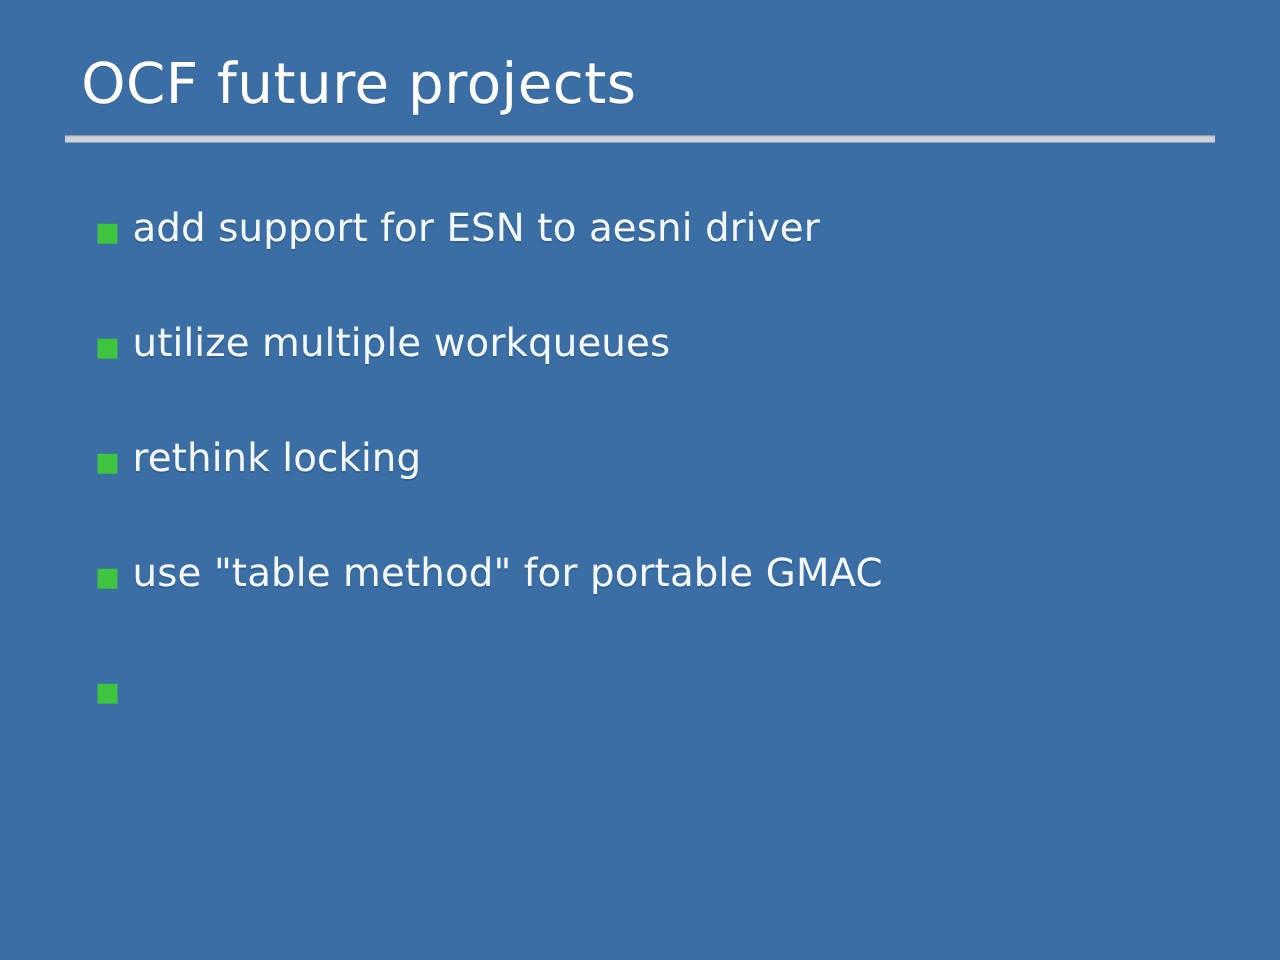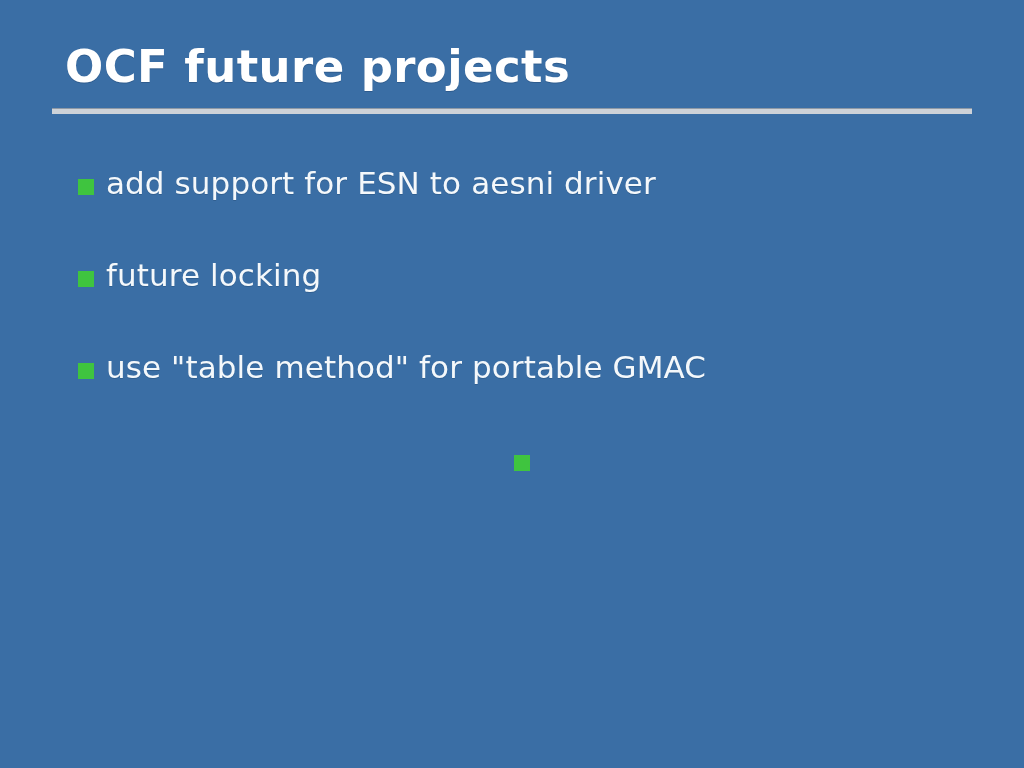--- a/index.html
+++ b/index.html
@@ -27,21 +27,21 @@
     position: absolute;
     left: 52px;
     top: 38px;
     width: 920px;
   }
 
   #slide-title {
     font-family: "DejaVu Sans", "Liberation Sans", sans-serif;
     font-size: 45px;
     line-height: 58px;
-    font-weight: 700;
+    font-weight: 400;
     color: #ffffff;
     letter-spacing: 0.4px;
     padding-left: 13px;
     white-space: nowrap;
     text-shadow: 0 1px 0 rgba(20,50,85,0.30);
   }
 
   #title-rule {
     position: absolute;
     left: 0px;
@@ -61,21 +61,20 @@
     width: 900px;
     list-style: none;
     margin: 0;
     padding: 0;
   }
 
   .bullet-row {
     display: flex;
     align-items: flex-start;
     height: 92px;
-    justify-content: center;
   }
 
   .bullet-marker {
     flex: 0 0 auto;
     width: 16px;
     height: 16px;
     background: #3fc43f;
     margin-top: 19px;
     margin-right: 12px;
   }
@@ -101,24 +100,28 @@
     <div id="title-rule"></div>
   </div>
 
   <ul id="bullet-list">
 
     <li class="bullet-row">
       <span class="bullet-marker"></span>
       <span class="bullet-text">add support for ESN to aesni driver</span>
     </li>
 
+    <li class="bullet-row">
+      <span class="bullet-marker"></span>
+      <span class="bullet-text">utilize multiple workqueues</span>
+    </li>
 
     <li class="bullet-row">
       <span class="bullet-marker"></span>
-      <span class="bullet-text">future locking</span>
+      <span class="bullet-text">rethink locking</span>
     </li>
 
     <li class="bullet-row">
       <span class="bullet-marker"></span>
       <span class="bullet-text">use "table method" for portable GMAC</span>
     </li>
 
     <li class="bullet-row">
       <span class="bullet-marker"></span>
     </li>

